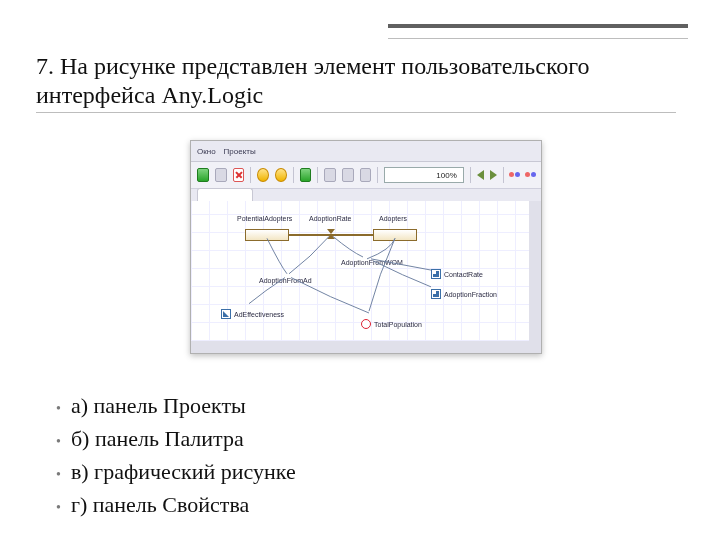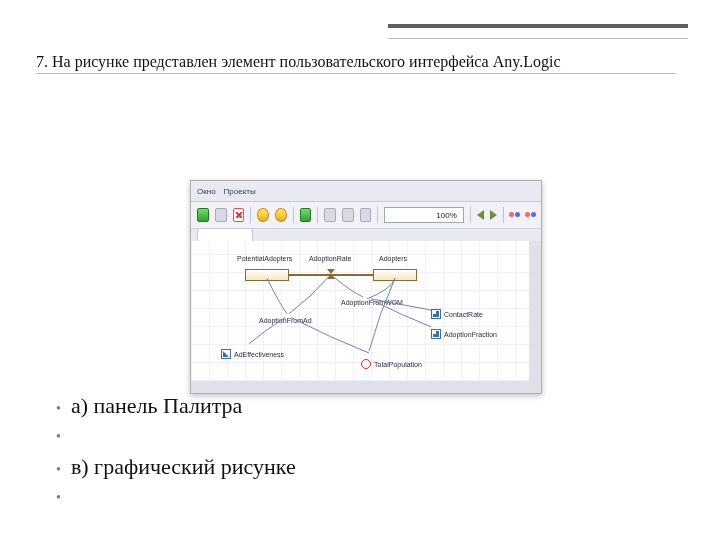--- a/index.html
+++ b/index.html
@@ -25,34 +25,33 @@
     height: 10px;
     width: 300px;
     border-top: 4px solid #606060;
     border-bottom: 1px solid #bdbdbd;
   }
   .question {
     position: absolute;
     left: 36px;
     top: 52px;
     width: 640px;
-    font-size: 16px;
+    font-size: 24px;
     line-height: 1.2;
   }
   .question .underline-wrap {
     display: inline-block;
     border-bottom: 1px solid #bdbdbd;
     padding-bottom: 2px;
     width: 640px;
   }
   .shot-wrap {
     position: absolute;
     left: 190px;
     top: 140px;
-    margin-top: 40px;
   }
   .shot {
     width: 350px;
     height: 212px;
     border: 1px solid #b0b0b0;
     box-shadow: 0 2px 6px rgba(0,0,0,0.25);
     background: #f4f4f4;
     font-family: Tahoma, Arial, sans-serif;
     font-size: 8px;
     color: #333;
@@ -312,26 +311,28 @@
             <path d="M178,120 Q140,104 100,82"></path>
           </g>
         </svg>
       </div>
     </div>
   </div>
 
   <div class="answers">
     <div class="row">
       <span class="bullet">•</span>
-      <span>а) панель Палитра</span>
+      <span>а) панель Проекты</span>
     </div>
     <div class="row">
       <span class="bullet">•</span>
+      <span>б) панель Палитра</span>
     </div>
     <div class="row">
       <span class="bullet">•</span>
       <span>в) графический рисунке</span>
     </div>
     <div class="row">
       <span class="bullet">•</span>
+      <span>г) панель Свойства</span>
     </div>
   </div>
 </div>
 
 </body></html>

